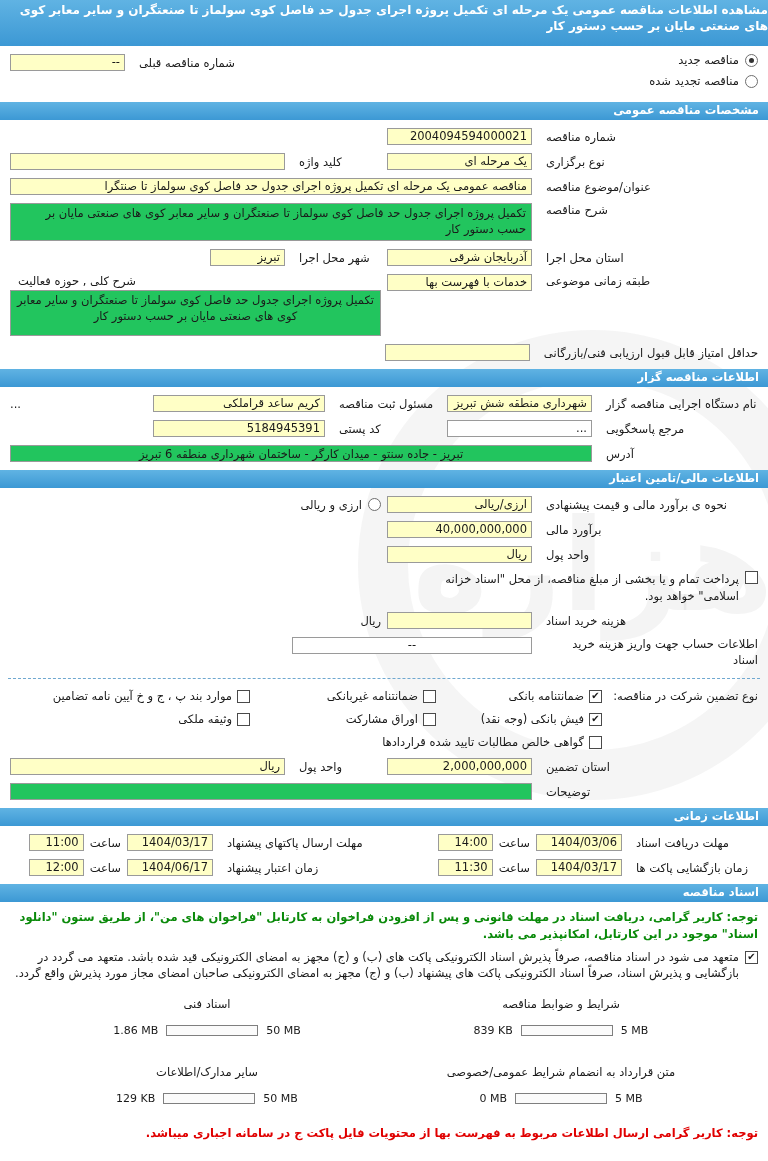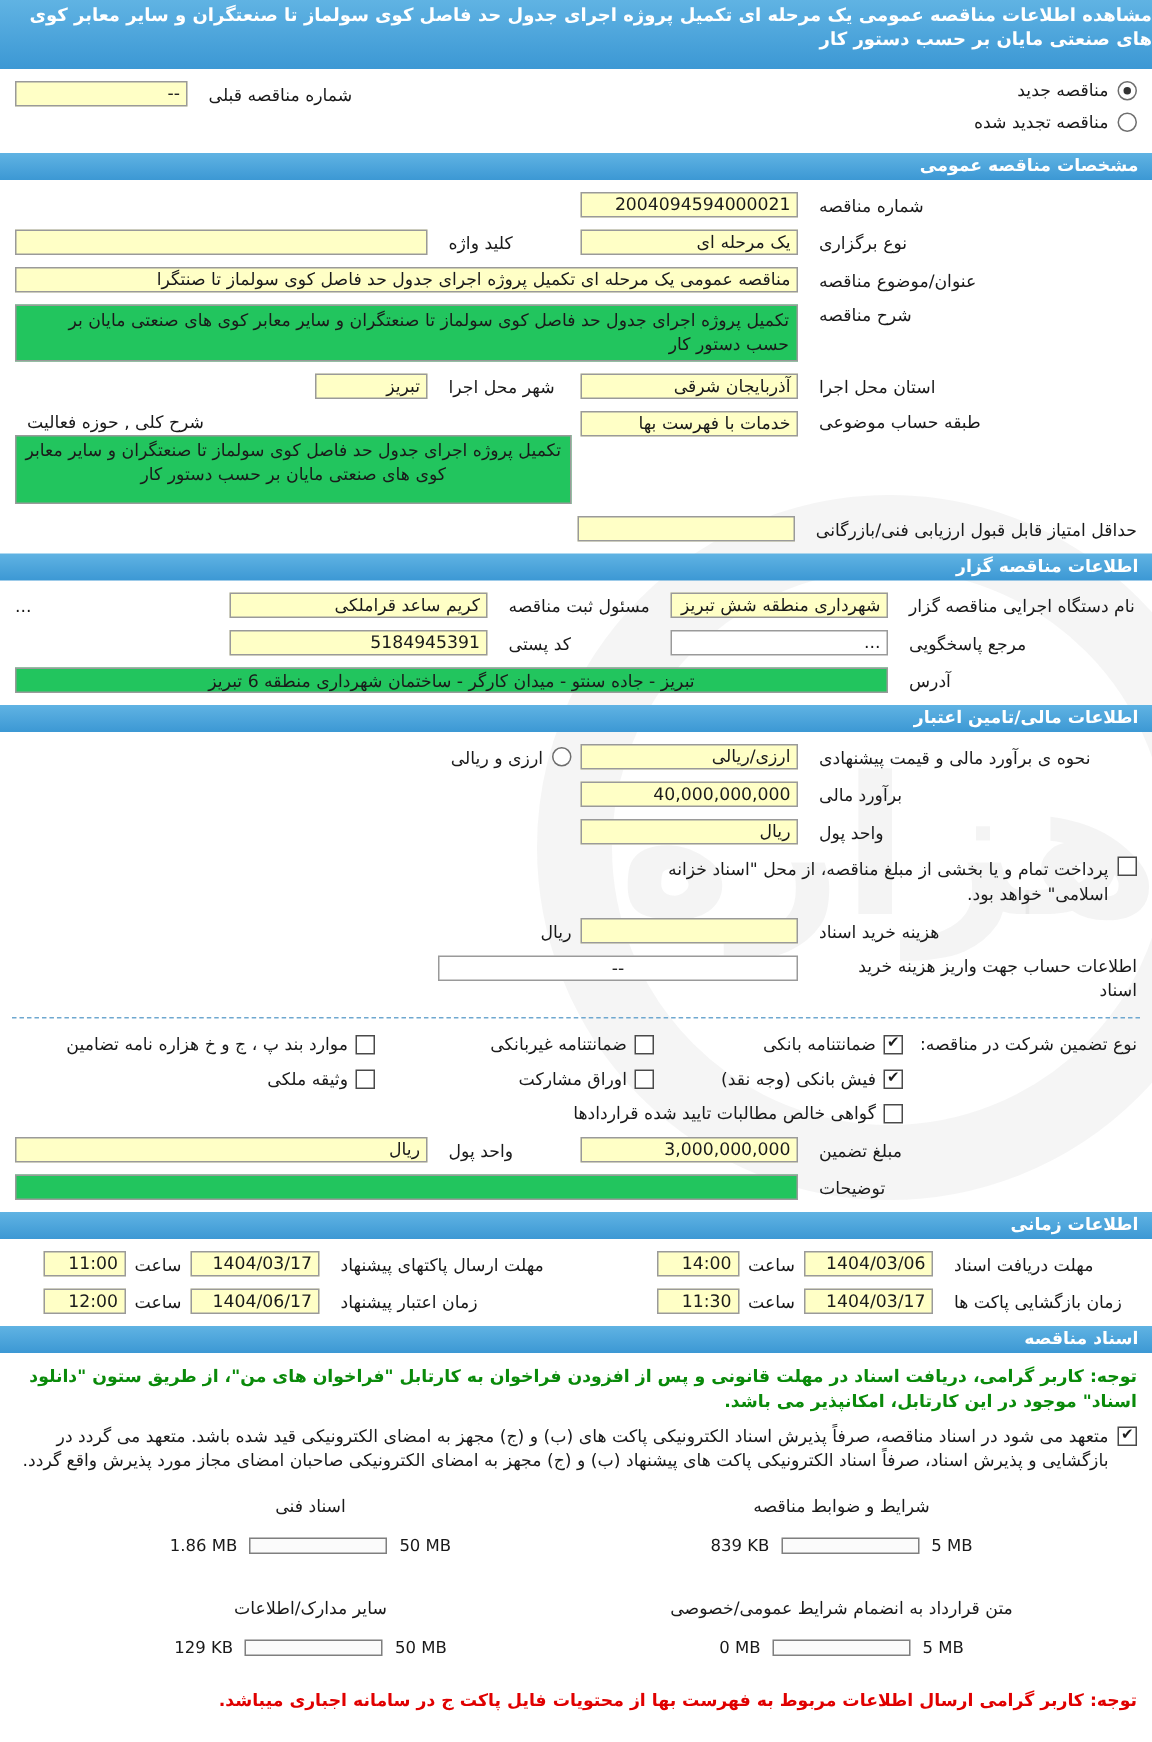--- a/index.html
+++ b/index.html
@@ -111,21 +111,21 @@
 </div>
 
 <div class="row">
   <span class="lbl w220">استان محل اجرا</span>
   <span class="field f145">آذربایجان شرقی</span>
   <span class="lbl w90l">شهر محل اجرا</span>
   <span class="field f75">تبریز</span>
 </div>
 
 <div class="row top">
-  <span class="lbl w220">طبقه حساب موضوعی</span>
+  <span class="lbl w220">طبقه زمانی موضوعی</span>
   <span class="field f145">خدمات با فهرست بها</span>
   <div class="stack flex1">
     <div class="stack-lbl">شرح کلی , حوزه فعالیت</div>
     <div class="tbox c h44">تکمیل پروژه اجرای جدول حد فاصل کوی سولماز تا صنعتگران و سایر معابر کوی های صنعتی مایان بر حسب دستور کار</div>
   </div>
 </div>
 
 <div class="row">
   <span class="lbl">حداقل امتیاز قابل قبول ارزیابی فنی/بازرگانی</span>
   <span class="field f145"></span>
@@ -195,21 +195,21 @@
   <span class="cbline gc1">
       <span class="cb on"></span>
       <span>ضمانتنامه بانکی</span>
     </span>
   <span class="cbline gc2">
       <span class="cb"></span>
       <span>ضمانتنامه غیربانکی</span>
     </span>
   <span class="cbline gc3">
       <span class="cb"></span>
-      <span>موارد بند پ ، ج و خ هزاره نامه تضامین</span>
+      <span>موارد بند پ ، ج و خ آیین نامه تضامین</span>
     </span>
 </div>
 
 <div class="guar-row">
   <span class="gl"></span>
   <span class="cbline gc1">
       <span class="cb on"></span>
       <span>فیش بانکی (وجه نقد)</span>
     </span>
   <span class="cbline gc2">
@@ -224,22 +224,22 @@
 
 <div class="guar-row">
   <span class="gl"></span>
   <span class="cbline">
       <span class="cb"></span>
       <span>گواهی خالص مطالبات تایید شده قراردادها</span>
     </span>
 </div>
 
 <div class="row">
-  <span class="lbl w220">مبلغ تضمین</span>
-  <span class="field f145 num">3,000,000,000</span>
+  <span class="lbl w220">استان تضمین</span>
+  <span class="field f145 num">2,000,000,000</span>
   <span class="lbl w90l">واحد پول</span>
   <span class="field flex1">ریال</span>
 </div>
 
 <div class="row">
   <span class="lbl w220">توضیحات</span>
   <div class="tbox flex1 h17"></div>
 </div>
 
 <div class="sbar">اطلاعات زمانی</div>

